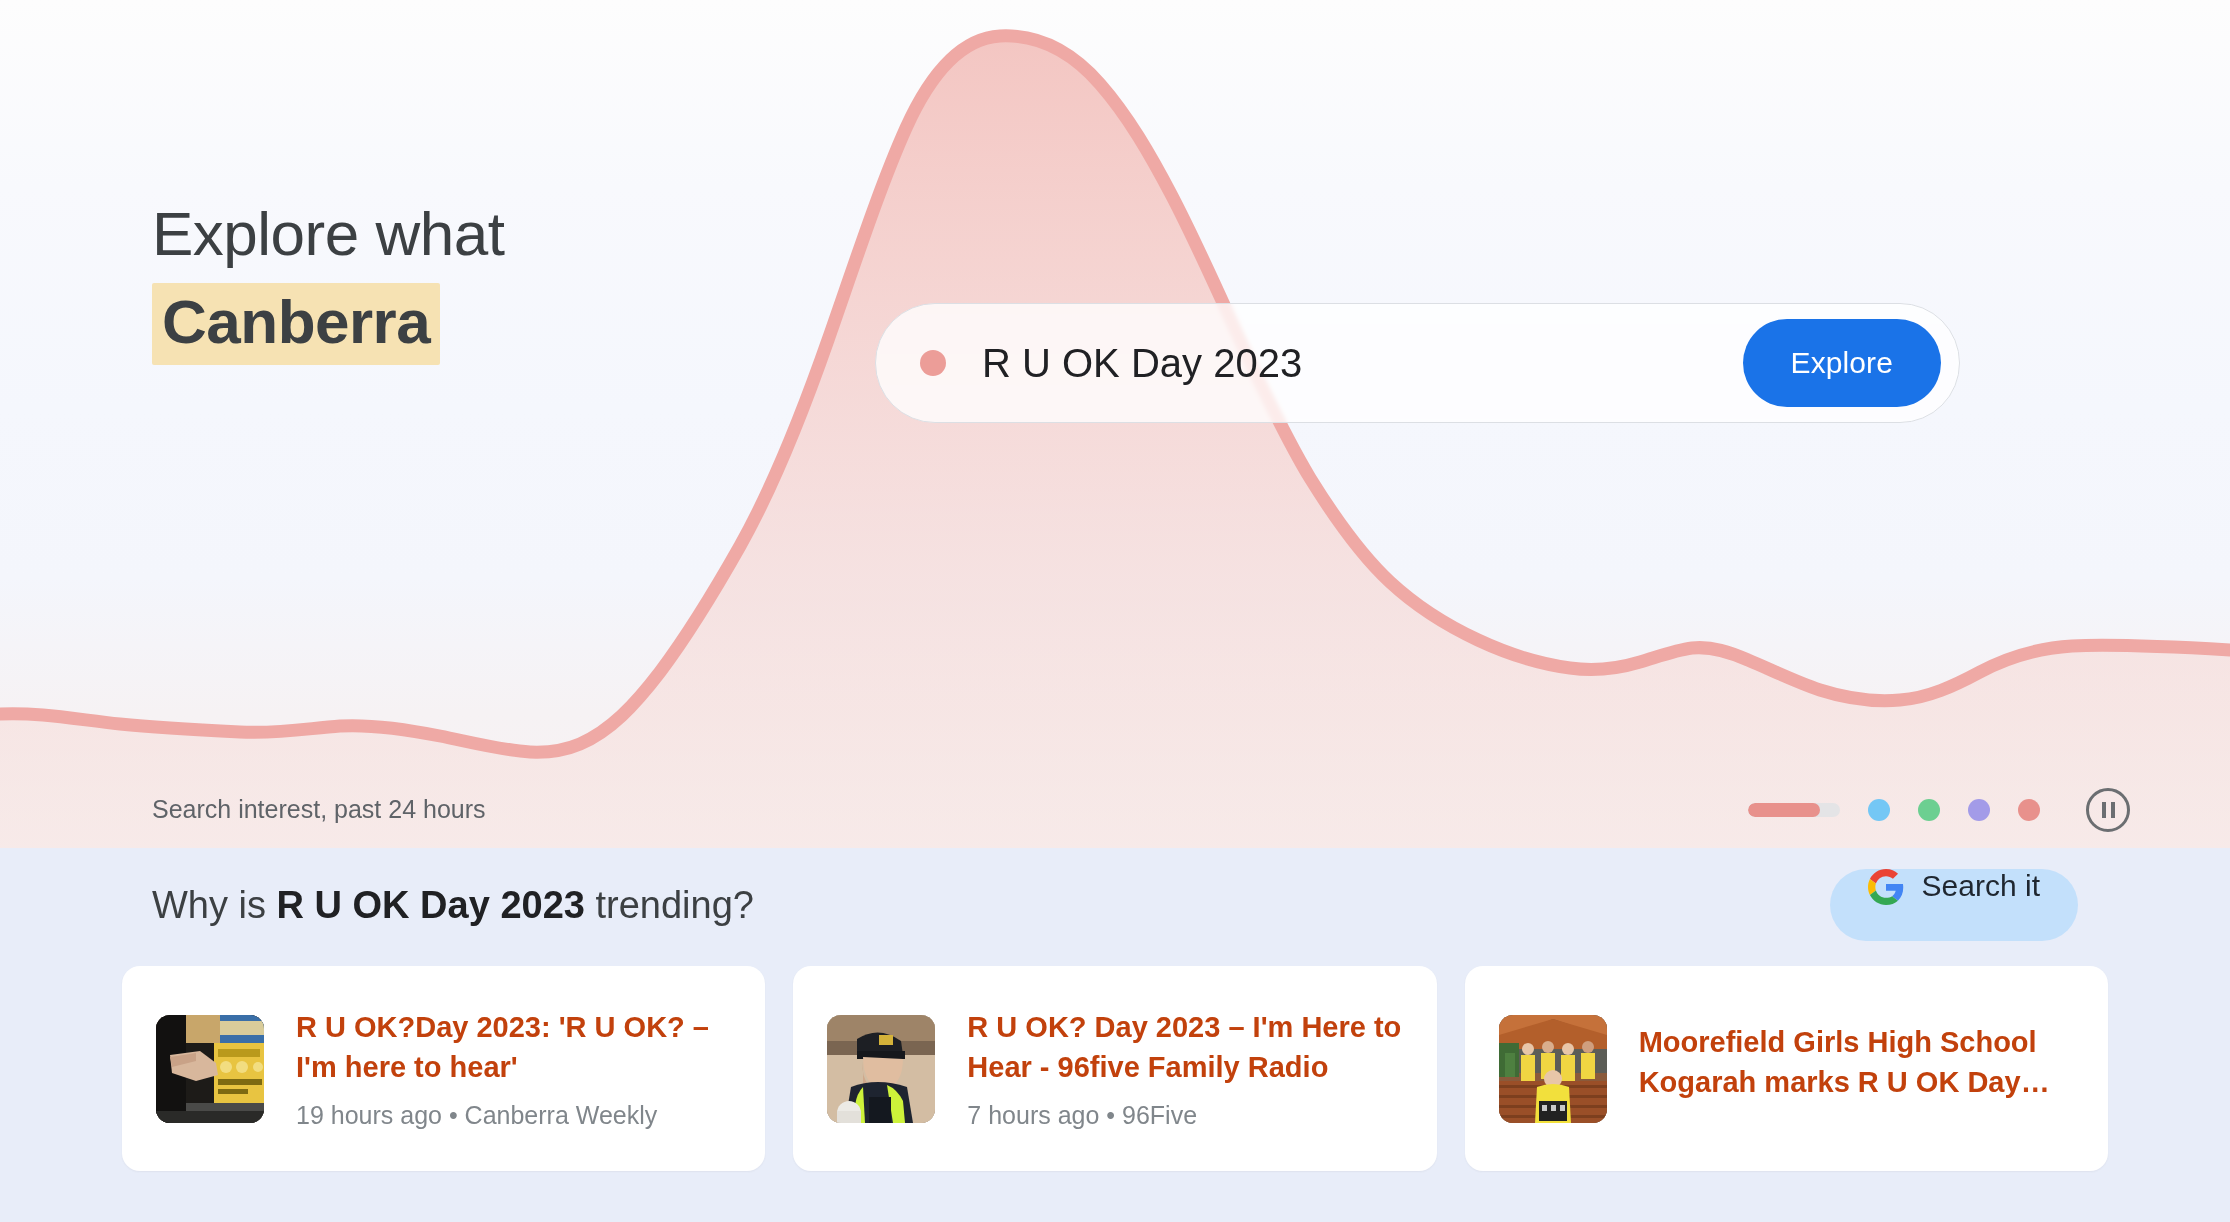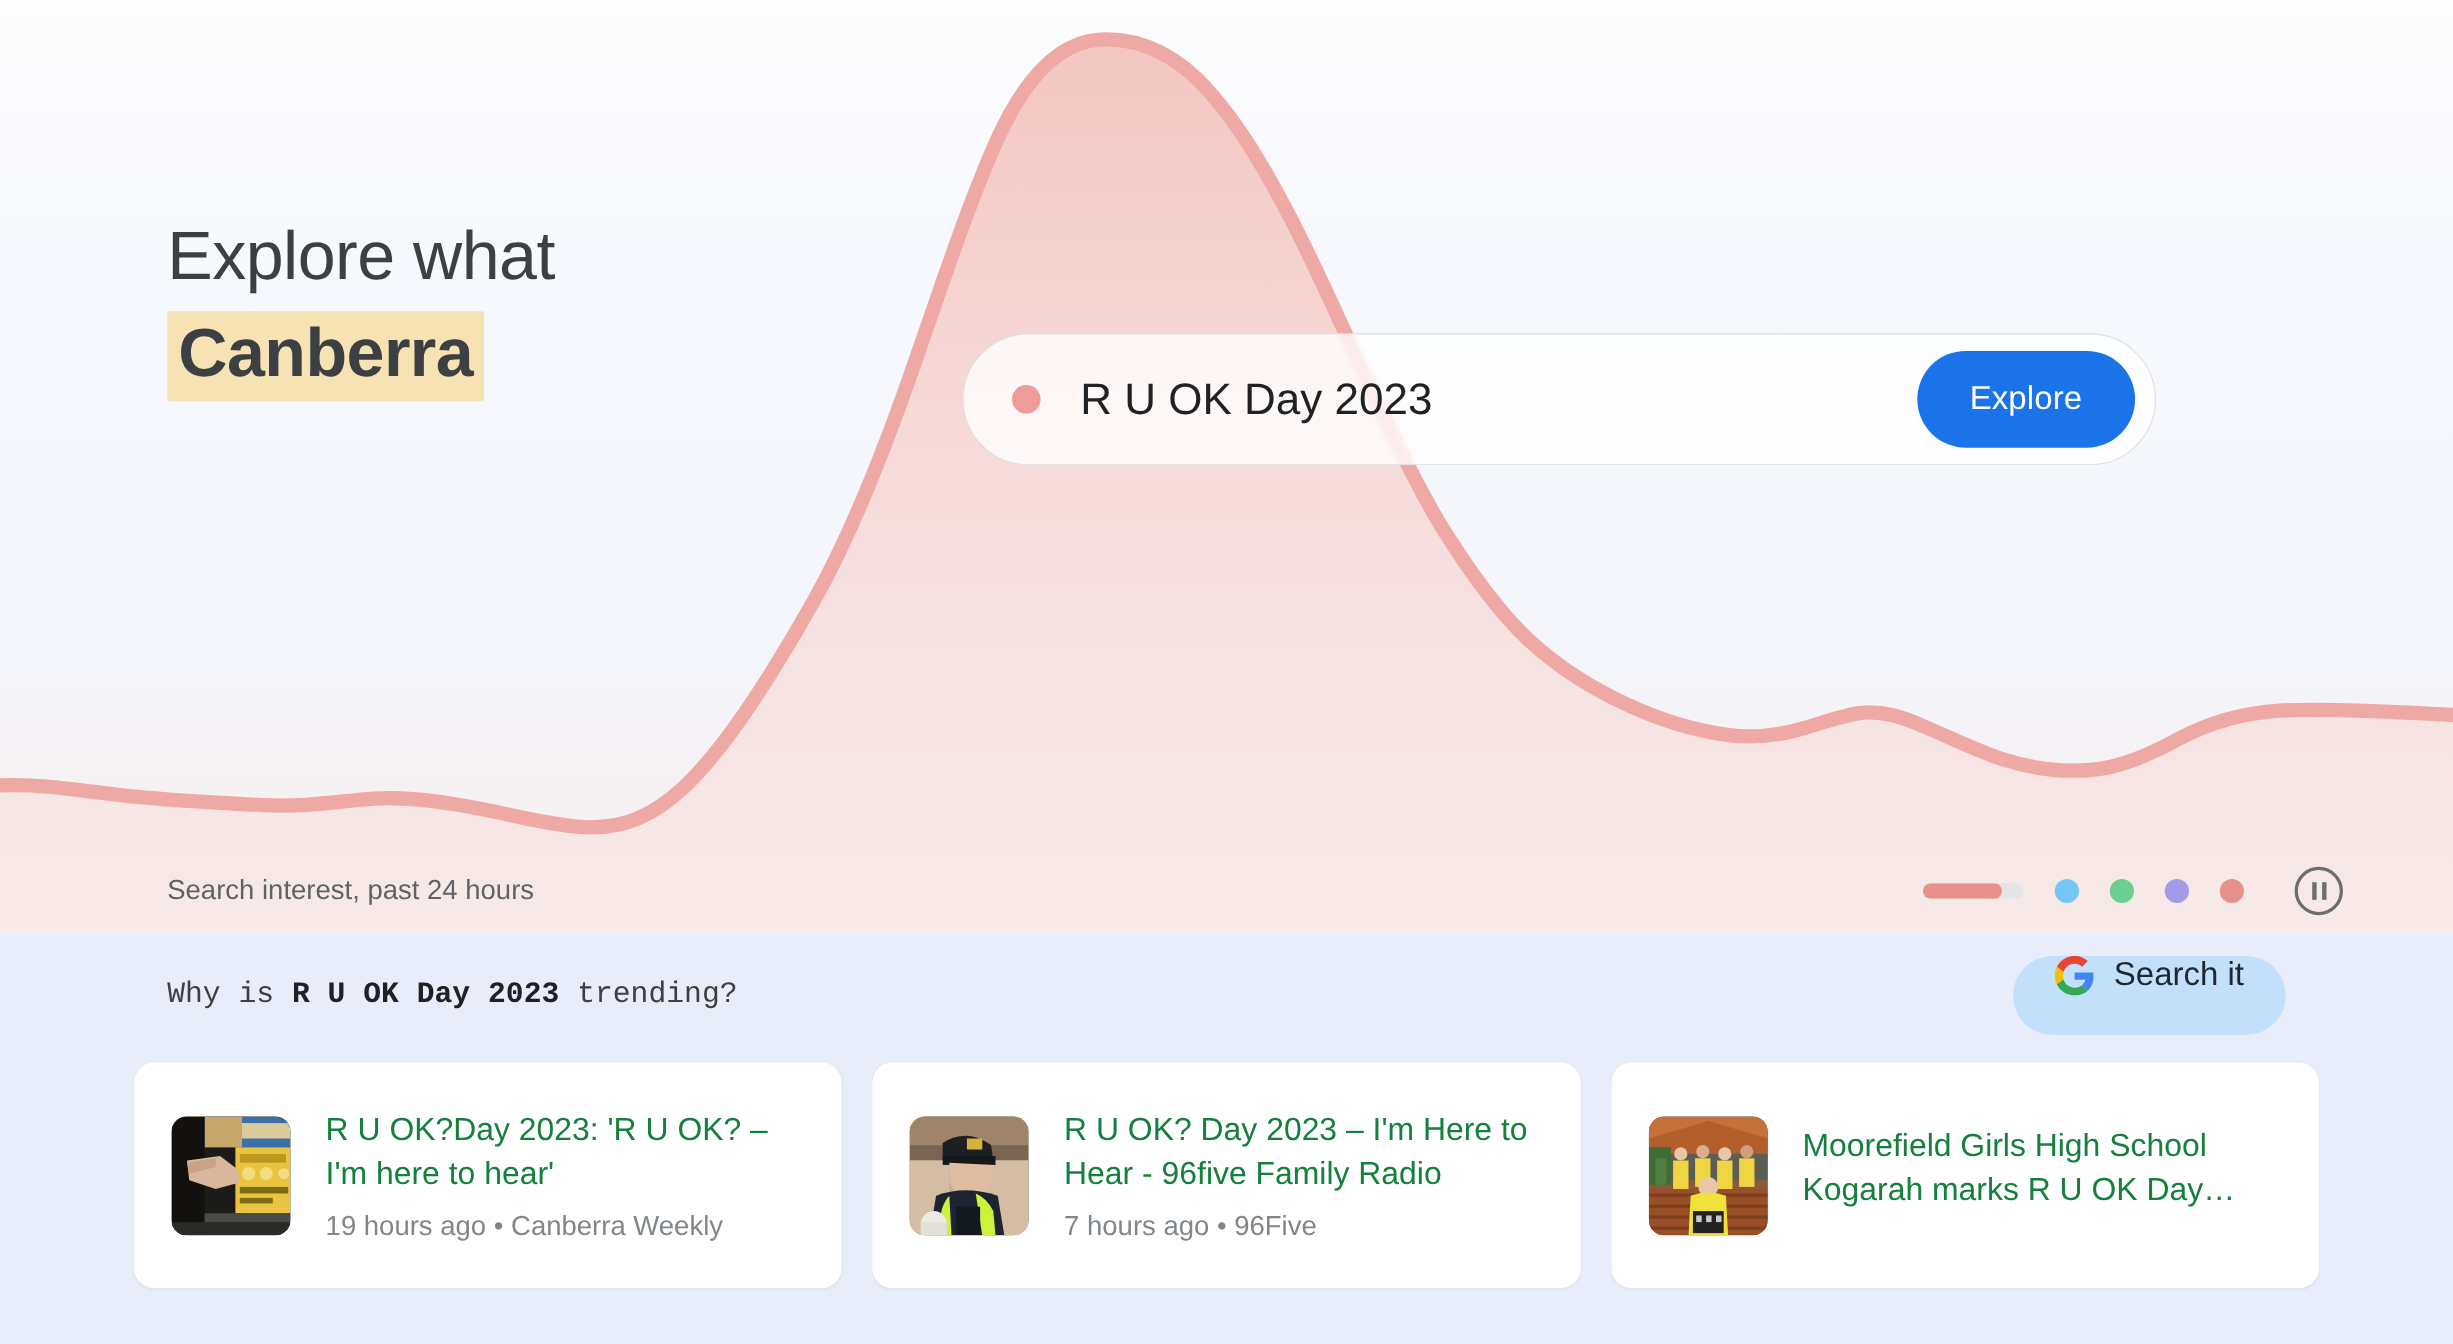--- a/index.html
+++ b/index.html
@@ -189,25 +189,24 @@
     left: 0;
     top: 20px;
     width: 2230px;
     height: 74px;
     display: flex;
     align-items: center;
     padding: 0 152px;
     justify-content: space-between;
   }
   .why-title {
-    font-size: 27px;
+    font-size: 38px;
     color: #3c4043;
     font-weight: 400;
     white-space: nowrap;
-    font-family: Liberation Mono, monospace;
   }
   .why-title b { font-weight: 700; color: #202124; }
 
   .search-it {
     display: flex;
     align-items: flex-start;
     gap: 18px;
     background: #c3e0fb;
     border: none;
     border-radius: 40px;
@@ -249,22 +248,22 @@
     flex: none;
     overflow: hidden;
     position: relative;
     background: #6b5a46;
   }
   .thumb svg { display: block; width: 108px; height: 108px; }
   .card-body { min-width: 0; flex: 1; }
   .card-title {
     font-size: 29px;
     line-height: 40px;
-    color: #15803d;
-    font-weight: 400;
+    color: #c2410c;
+    font-weight: 700;
     margin-bottom: 14px;
     display: -webkit-box;
     -webkit-line-clamp: 2;
     -webkit-box-orient: vertical;
     overflow: hidden;
   }
   .card-meta {
     font-size: 25px;
     color: #80868b;
     white-space: nowrap;

